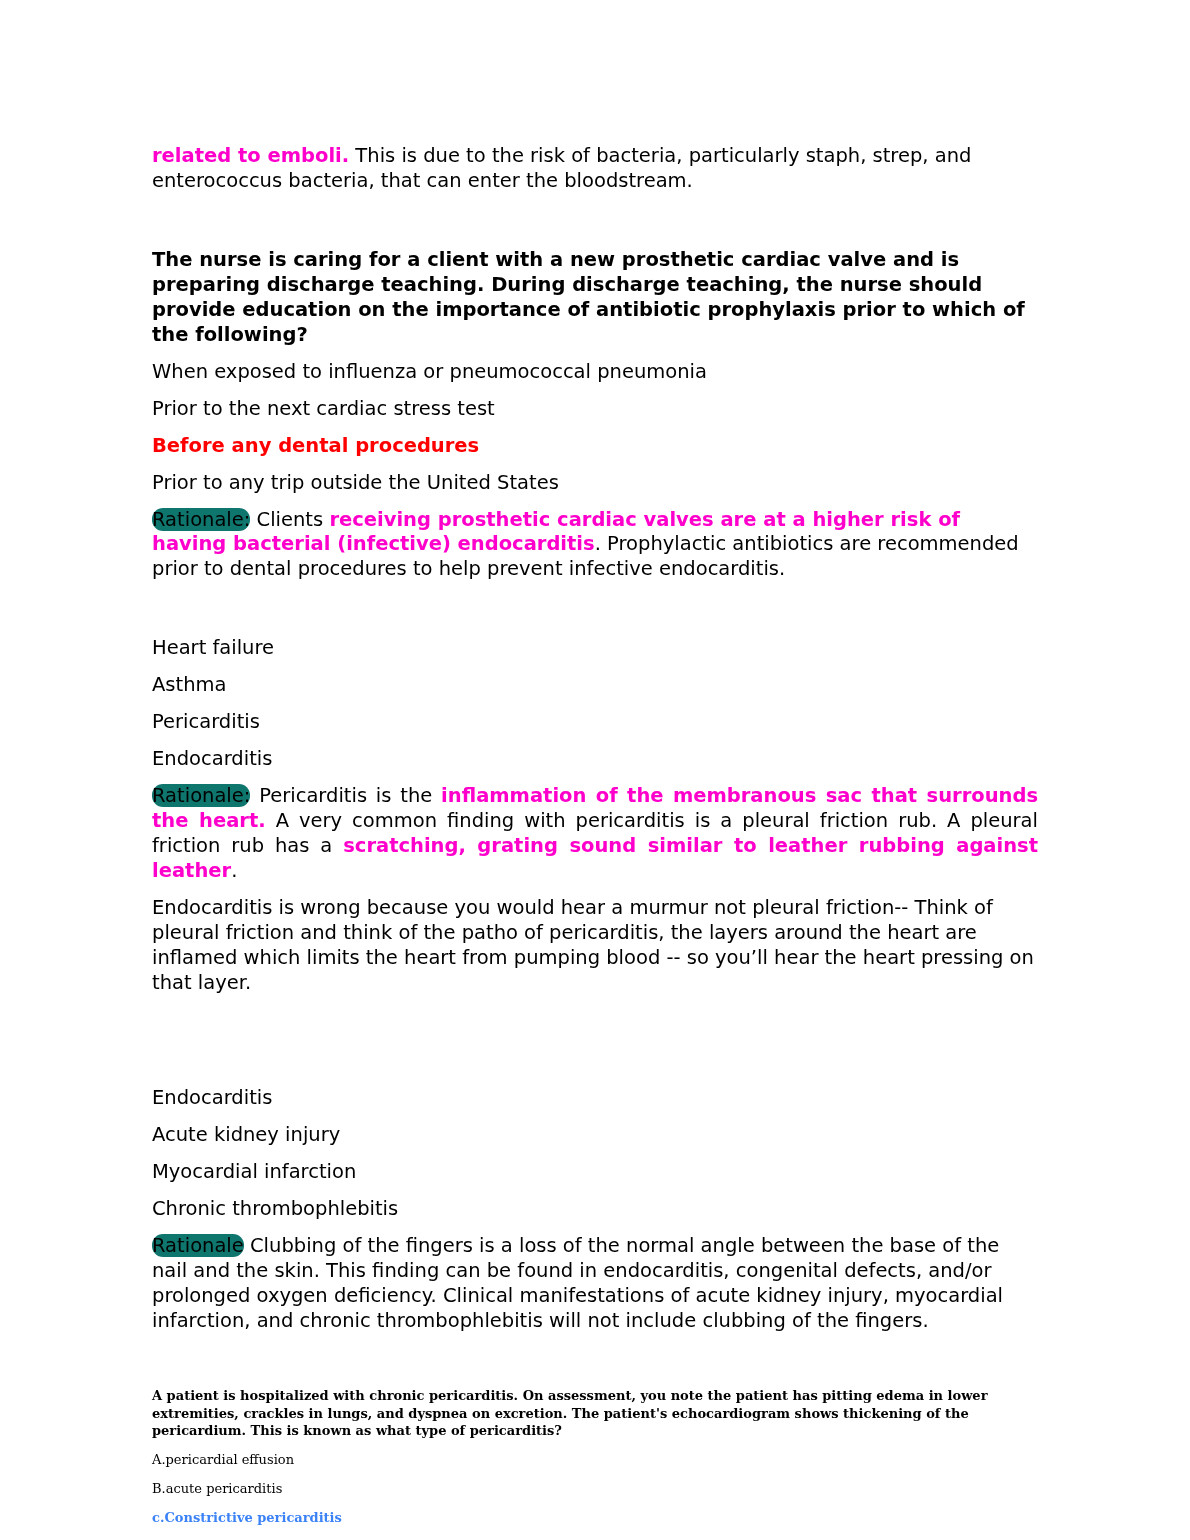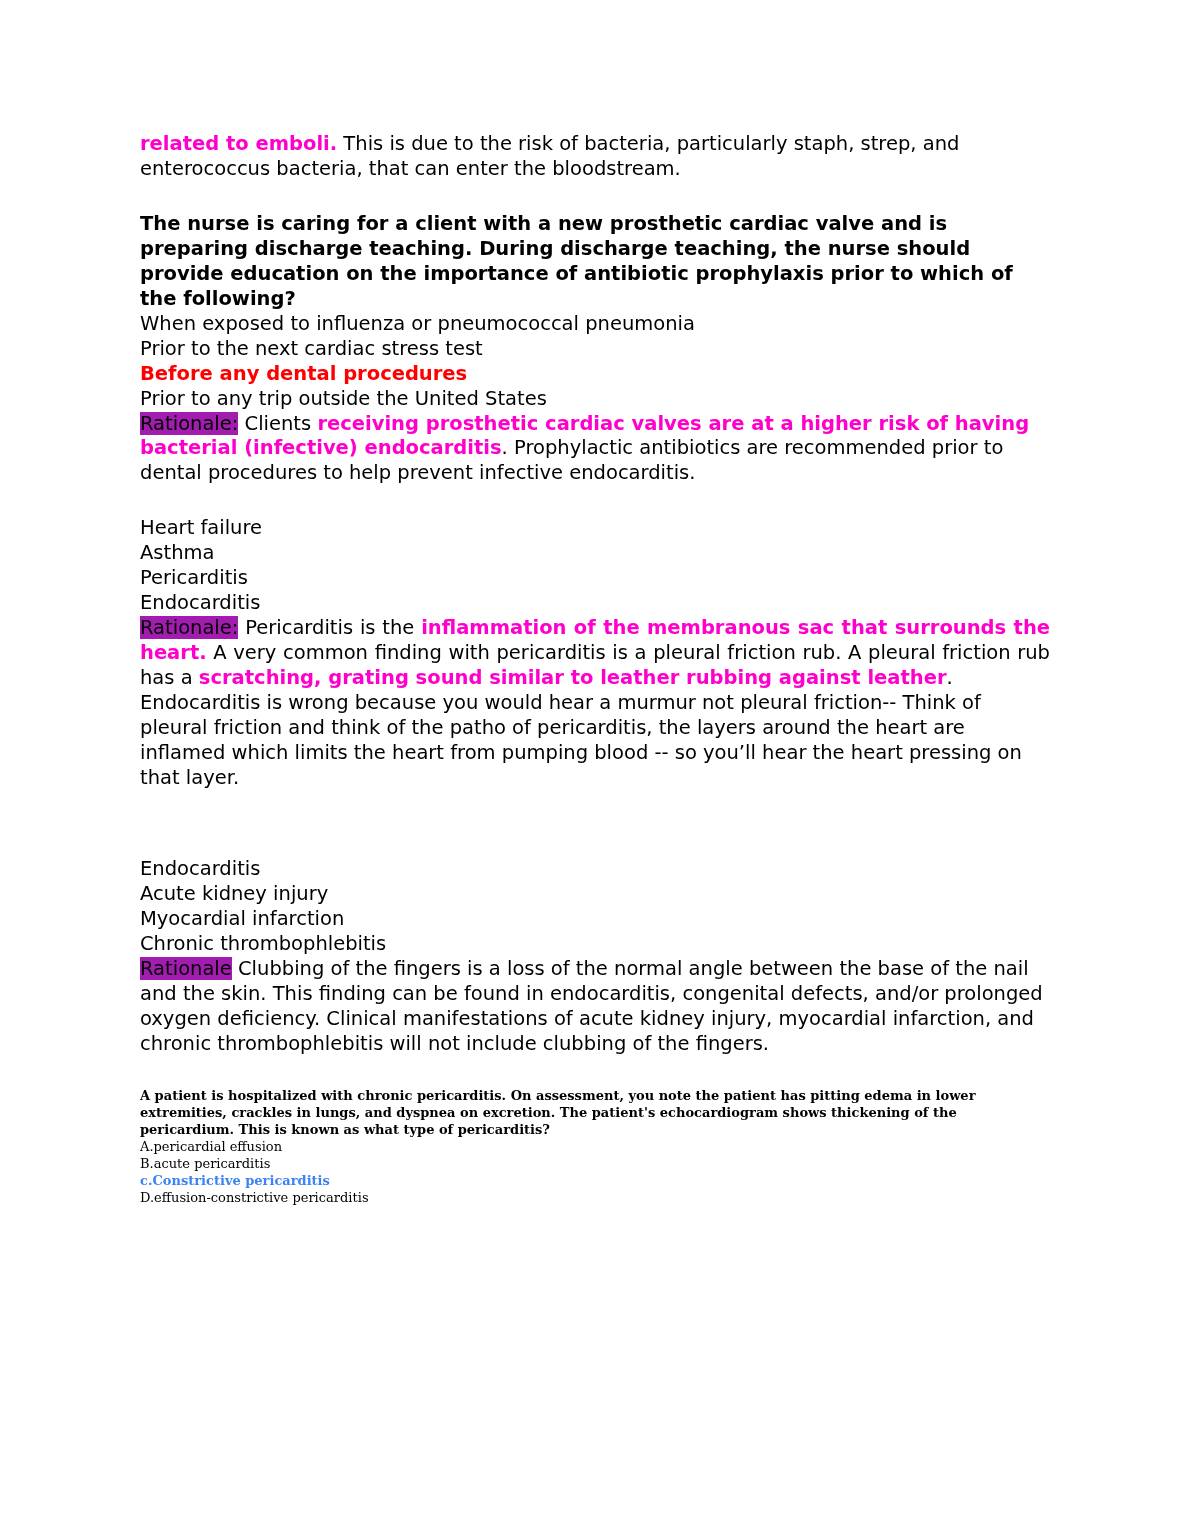--- a/index.html
+++ b/index.html
@@ -15,29 +15,29 @@
     width: 1190px;
     min-height: 1540px;
     background: #ffffff;
     position: relative;
     box-sizing: border-box;
     padding: 132px 140px 60px 140px;
   }
   .block {
     font-size: 19.5px;
     line-height: 1.28;
-    margin: 0;
+    margin: 12px;
   }
   .gap-md { height: 30px; }
   .gap-lg { height: 66px; }
   .bold { font-weight: bold; }
   .magenta { color: #ff00cc; font-weight: bold; }
   .red { color: #000000; }
   .red-bold { color: #ff0000; font-weight: bold; }
-  .hl { background: #a21caf; }
+  .hl { background: #0f766e; border-radius: 11px; }
   .justify { text-align: justify; }
   .serif {
     font-family: "DejaVu Serif", serif;
     font-size: 13px;
     line-height: 1.32;
   }
   .serif-bold { font-weight: bold; }
   .dark-red-bold { color: #3b82f6; font-weight: bold; }
   p { margin: 0; }
 </style>

